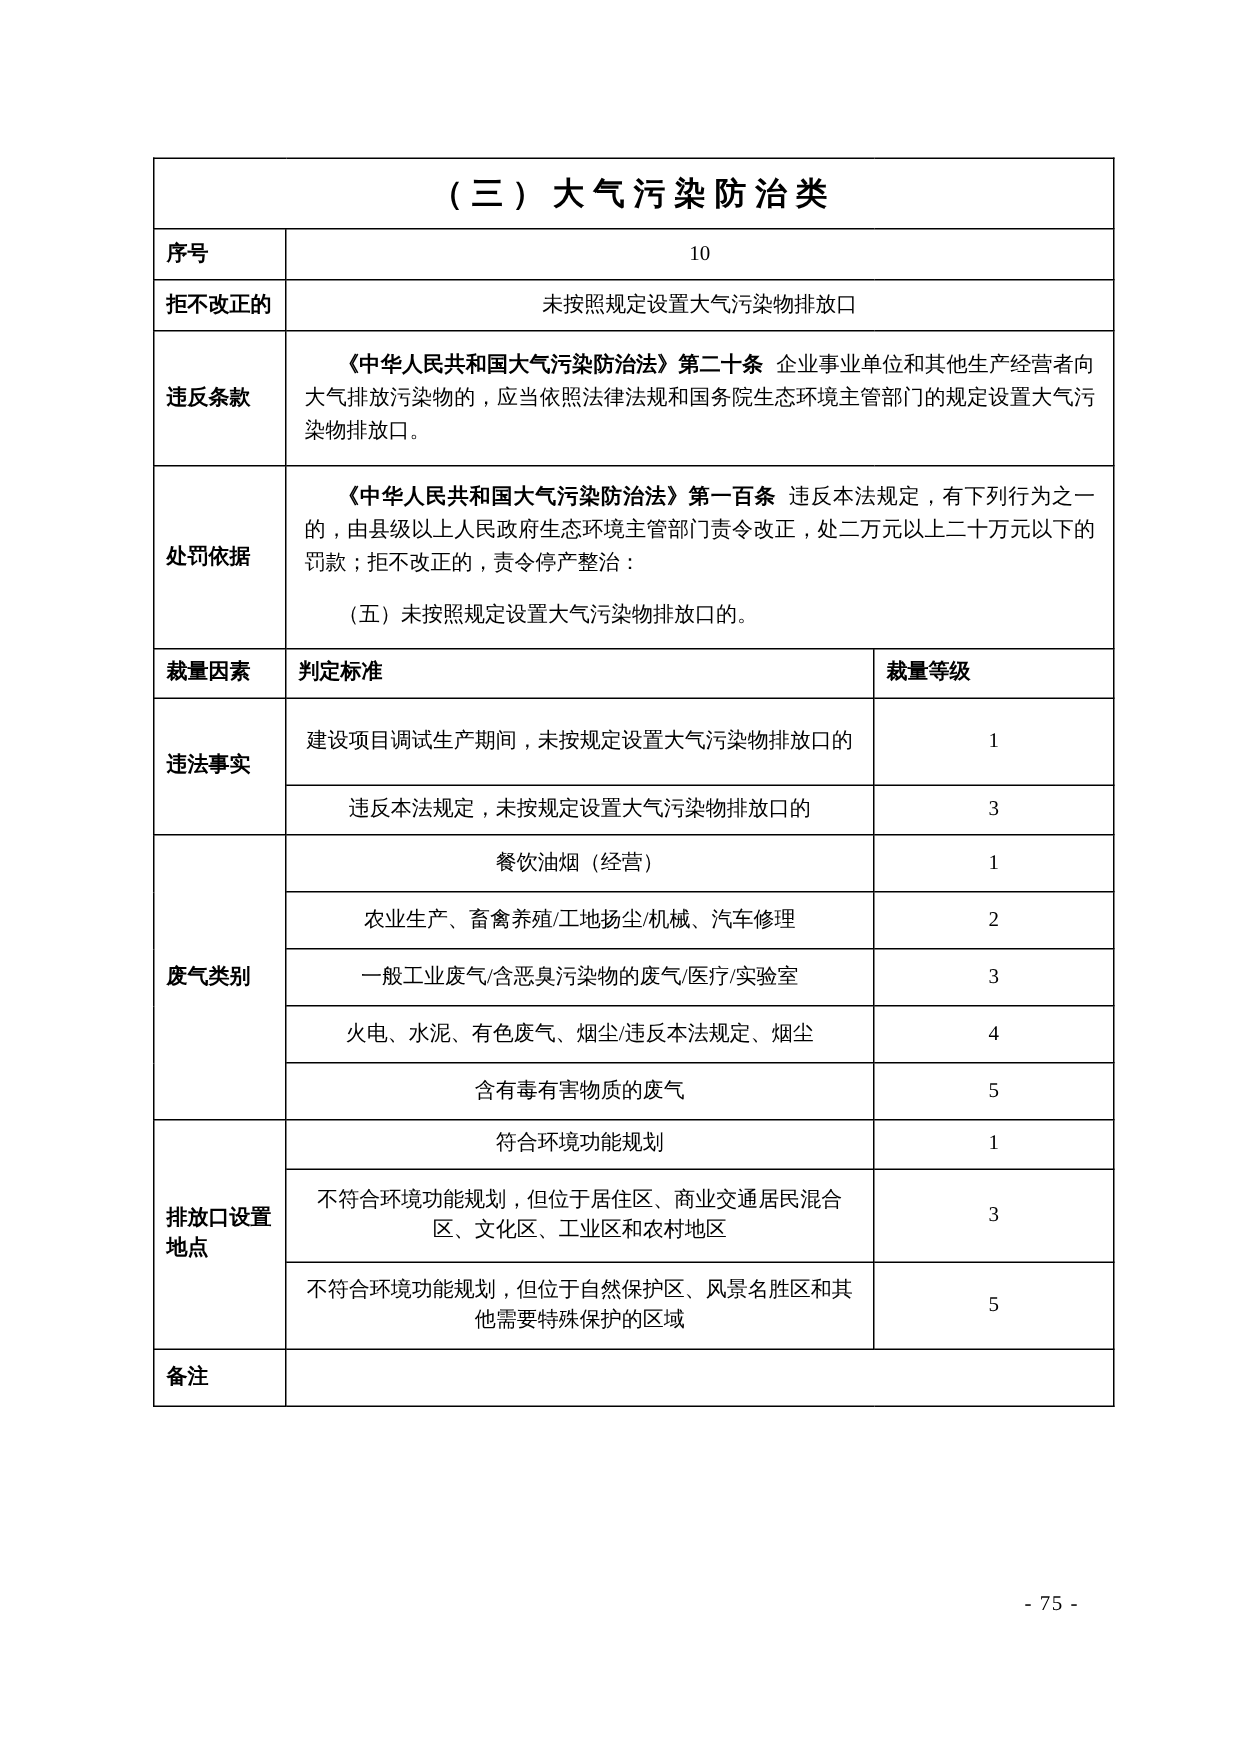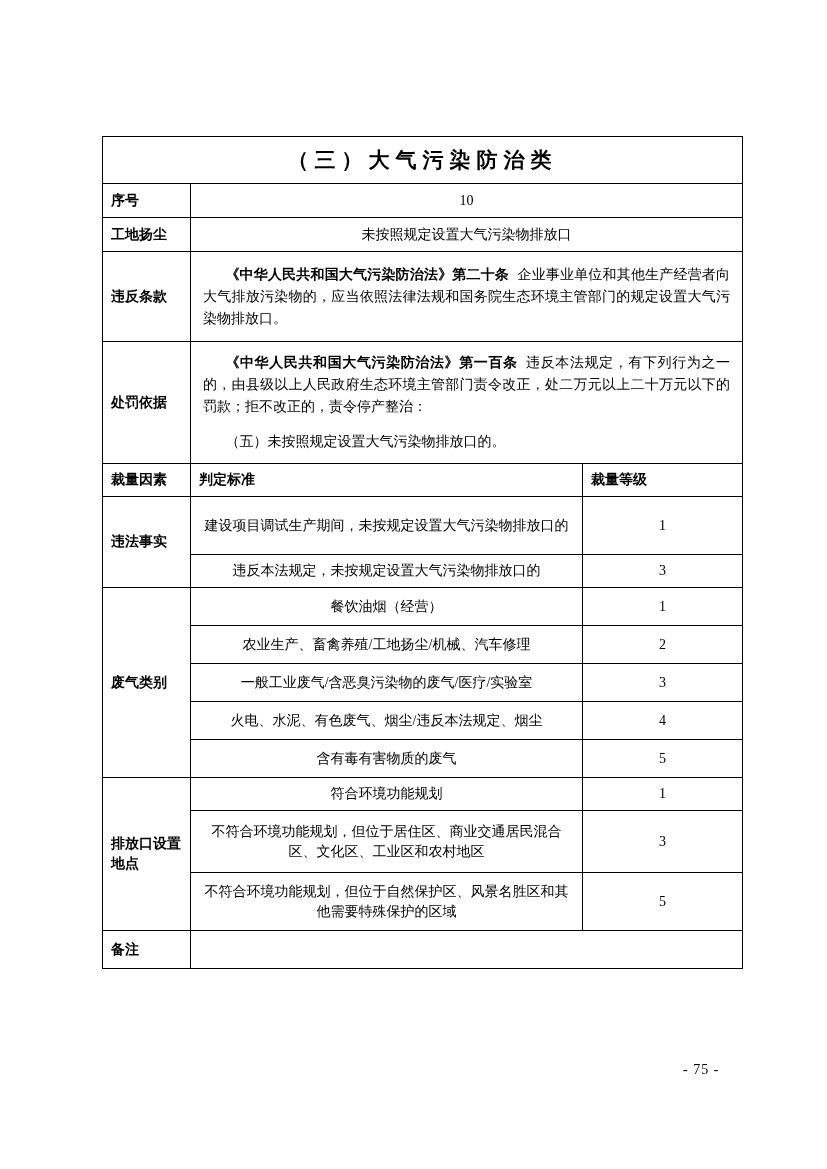--- a/index.html
+++ b/index.html
@@ -9,21 +9,21 @@
     position: relative;
     font-family: "Liberation Serif", "DejaVu Serif", serif;
     color: #000;
   }
   .page {
     position: absolute; inset: 0;
     background: #fff;
   }
   table.doc-table {
     position: absolute;
-    left: 102px; top: 136px;
+    left: 102px; top: 105px;
     width: 640px;
     border-collapse: collapse;
     table-layout: fixed;
   }
   td {
     border: 1px solid #000;
     font-size: 14px;
     vertical-align: middle;
     word-break: break-all;
   }
@@ -74,21 +74,21 @@
         <tr>
       <td colspan="3" class="title-cell">（三）大气污染防治类</td>
     </tr>
 
     <tr style="height:34px">
       <td class="label">序号</td>
       <td colspan="2" class="center pad">10</td>
     </tr>
 
     <tr style="height:34px">
-      <td class="label">工地扬尘</td>
+      <td class="label">拒不改正的</td>
       <td colspan="2" class="center pad">未按照规定设置大气污染物排放口</td>
     </tr>
 
     <tr style="height:90px">
       <td class="label">违反条款</td>
       <td colspan="2" class="para-cell">
         <p class="para indent"><b class="law">《中华人民共和国大气污染防治法》第二十条</b><span>企业事业单位和其他生产经营者向大气排放污染物的，应当依照法律法规和国务院生态环境主管部门的规定设置大气污染物排放口。</span></p>
       </td>
     </tr>
 

